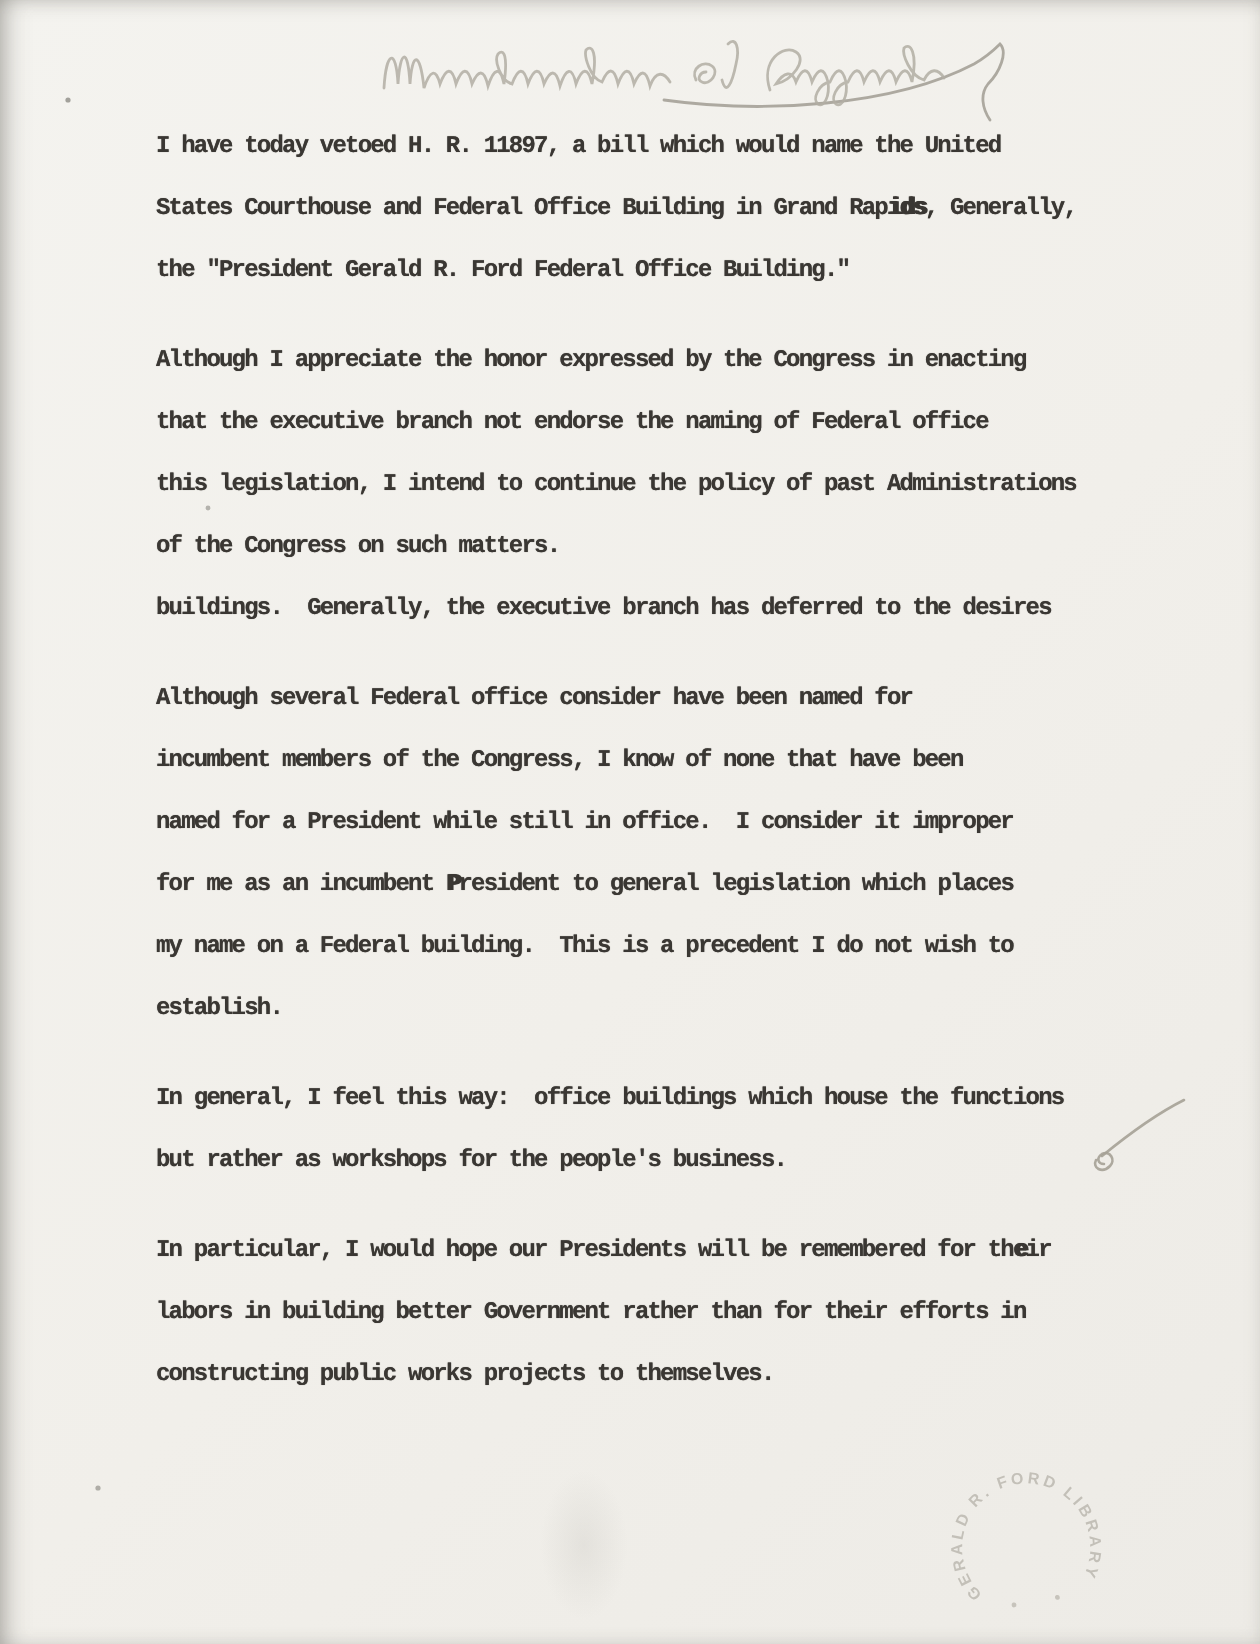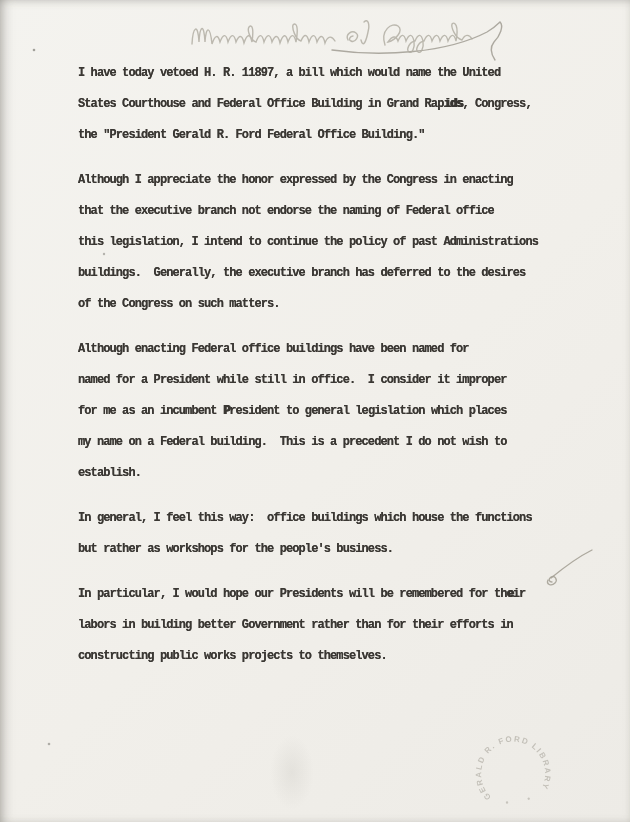--- a/index.html
+++ b/index.html
@@ -49,34 +49,35 @@
     <path d="M 10 34 C 11 16 16 13 17 32 C 18 15 22 13 23 32 C 24 16 28 15 30 34 C 33 25 36 24 38 32 C 41 24 44 23 46 32 C 49 24 52 23 54 32 C 57 25 60 24 62 33 C 65 24 68 23 70 32 C 72 18 70 14 67 17 C 65 20 68 30 74 32 C 77 24 80 23 82 32 C 85 24 88 23 90 32 C 93 25 96 24 98 33 C 101 24 104 23 106 32 C 109 24 112 23 114 32 C 117 16 114 12 111 15 C 110 18 113 29 119 31 C 122 24 125 23 127 32 C 130 24 133 23 135 32 C 138 25 141 24 143 33 C 146 25 150 26 153 31"></path>
     <path d="M 166 30 C 163 24 170 20 174 23 C 178 26 173 33 169 31 C 166 30 168 26 171 26"></path>
     <path d="M 182 12 C 186 8 188 14 186 22 C 184 32 181 38 179 30"></path>
     <path d="M 203 35 C 198 20 210 12 216 16 C 222 20 214 30 206 32 C 210 26 214 25 216 31 C 219 24 222 23 224 31 C 227 24 230 23 232 31 C 233 38 230 44 227 42 C 224 40 227 32 233 31 C 236 24 239 23 241 31 C 242 38 239 44 236 42 C 233 40 236 32 242 31 C 245 24 248 23 250 31 C 253 24 256 23 258 31 C 261 24 264 23 266 31 C 269 24 272 23 274 31 C 277 16 273 11 270 14 C 269 17 273 28 280 30 C 283 24 287 24 290 29"></path>
   </svg>
 
   <div class="text-block">
 
     <div class="para">
       <div class="line">I have today vetoed H. R. 11897, a bill which would name the United</div>
-      <div class="line"><span>States Courthouse and Federal Office Building in Grand Rap</span><span class="overtype">ids</span><span>, Congress,</span></div>
+      <div class="line"><span>States Courthouse and Federal Office Building in Grand Rap</span><span class="overtype">ids</span><span>, Generally,</span></div>
       <div class="line">the "President Gerald R. Ford Federal Office Building."</div>
     </div>
 
     <div class="para">
       <div class="line">Although I appreciate the honor expressed by the Congress in enacting</div>
       <div class="line">that the executive branch not endorse the naming of Federal office</div>
       <div class="line">this legislation, I intend to continue the policy of past Administrations</div>
+      <div class="line">of the Congress on such matters.</div>
       <div class="line">buildings.  Generally, the executive branch has deferred to the desires</div>
-      <div class="line">of the Congress on such matters.</div>
     </div>
 
     <div class="para">
-      <div class="line">Although enacting Federal office buildings have been named for</div>
+      <div class="line">Although several Federal office consider have been named for</div>
+      <div class="line">incumbent members of the Congress, I know of none that have been</div>
       <div class="line">named for a President while still in office.  I consider it improper</div>
       <div class="line"><span>for me as an incumbent </span><span class="overtype">P</span><span>resident to general legislation which places</span></div>
       <div class="line">my name on a Federal building.  This is a precedent I do not wish to</div>
       <div class="line">establish.</div>
     </div>
 
     <div class="para">
       <div class="line">In general, I feel this way:  office buildings which house the functions</div>
       <div class="line">but rather as workshops for the people's business.</div>
     </div>

